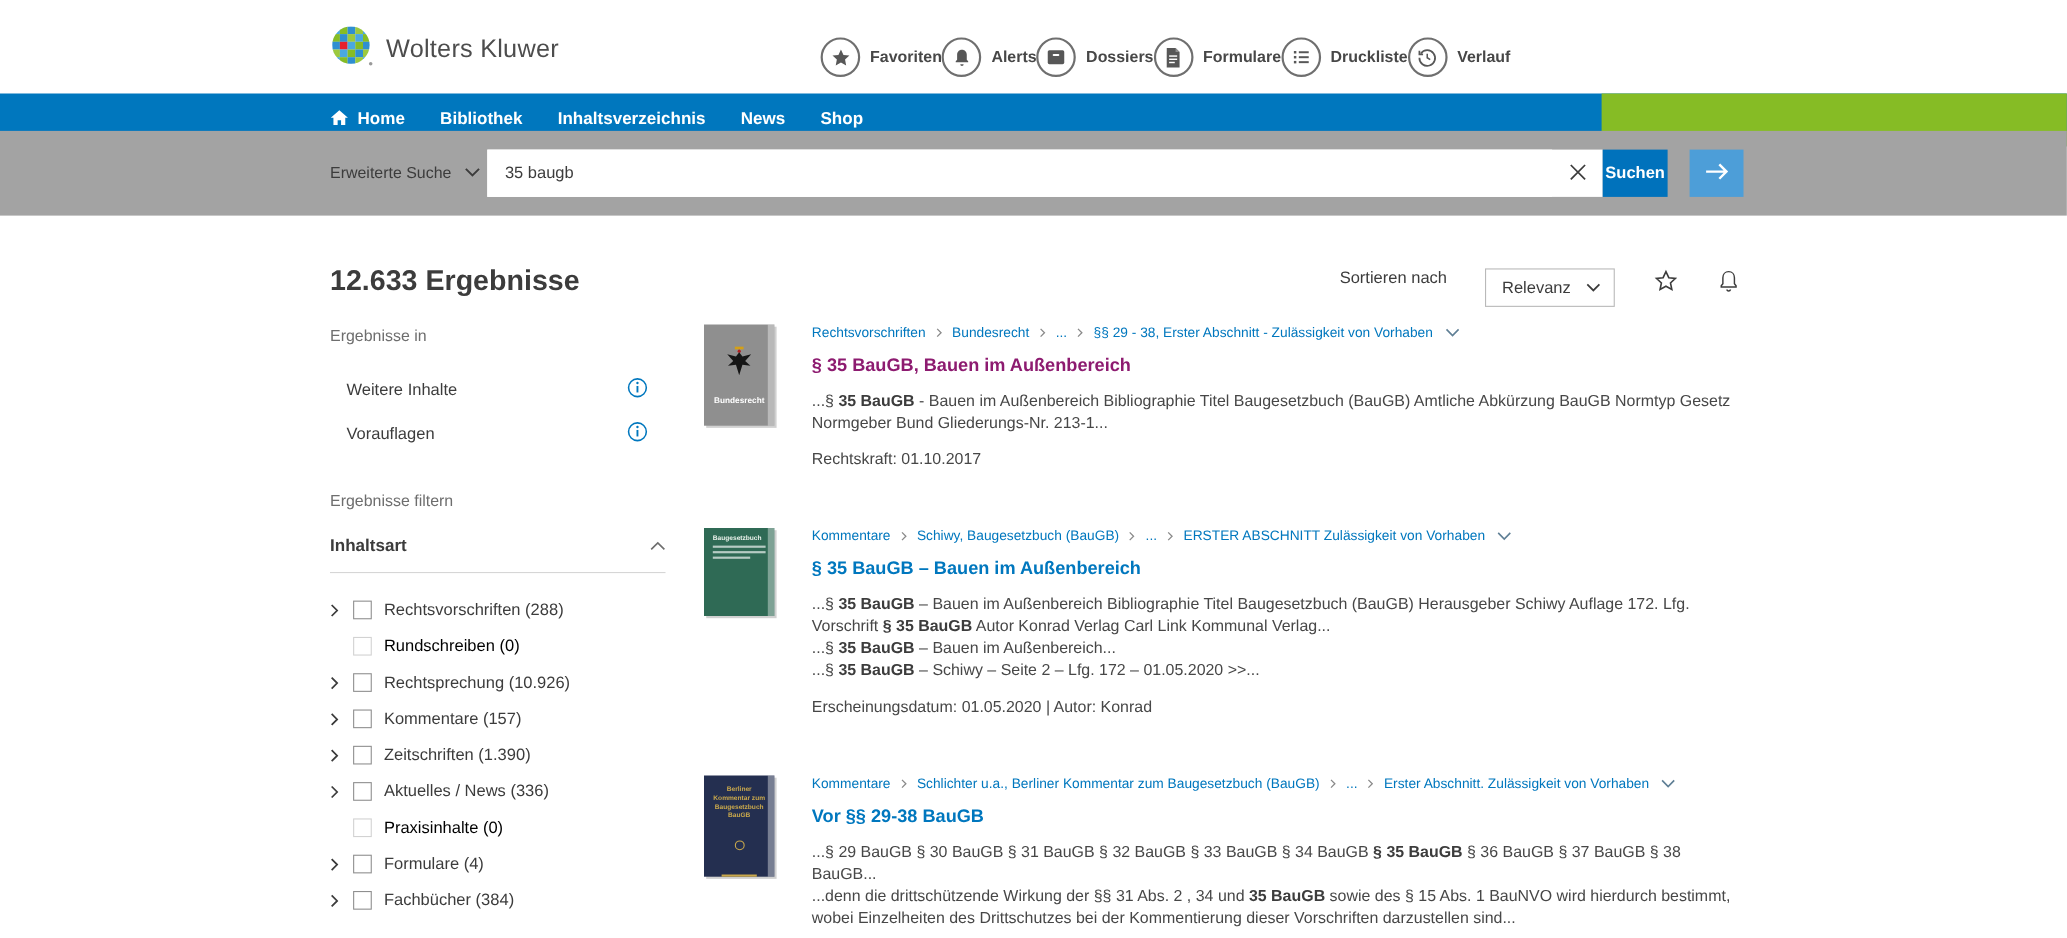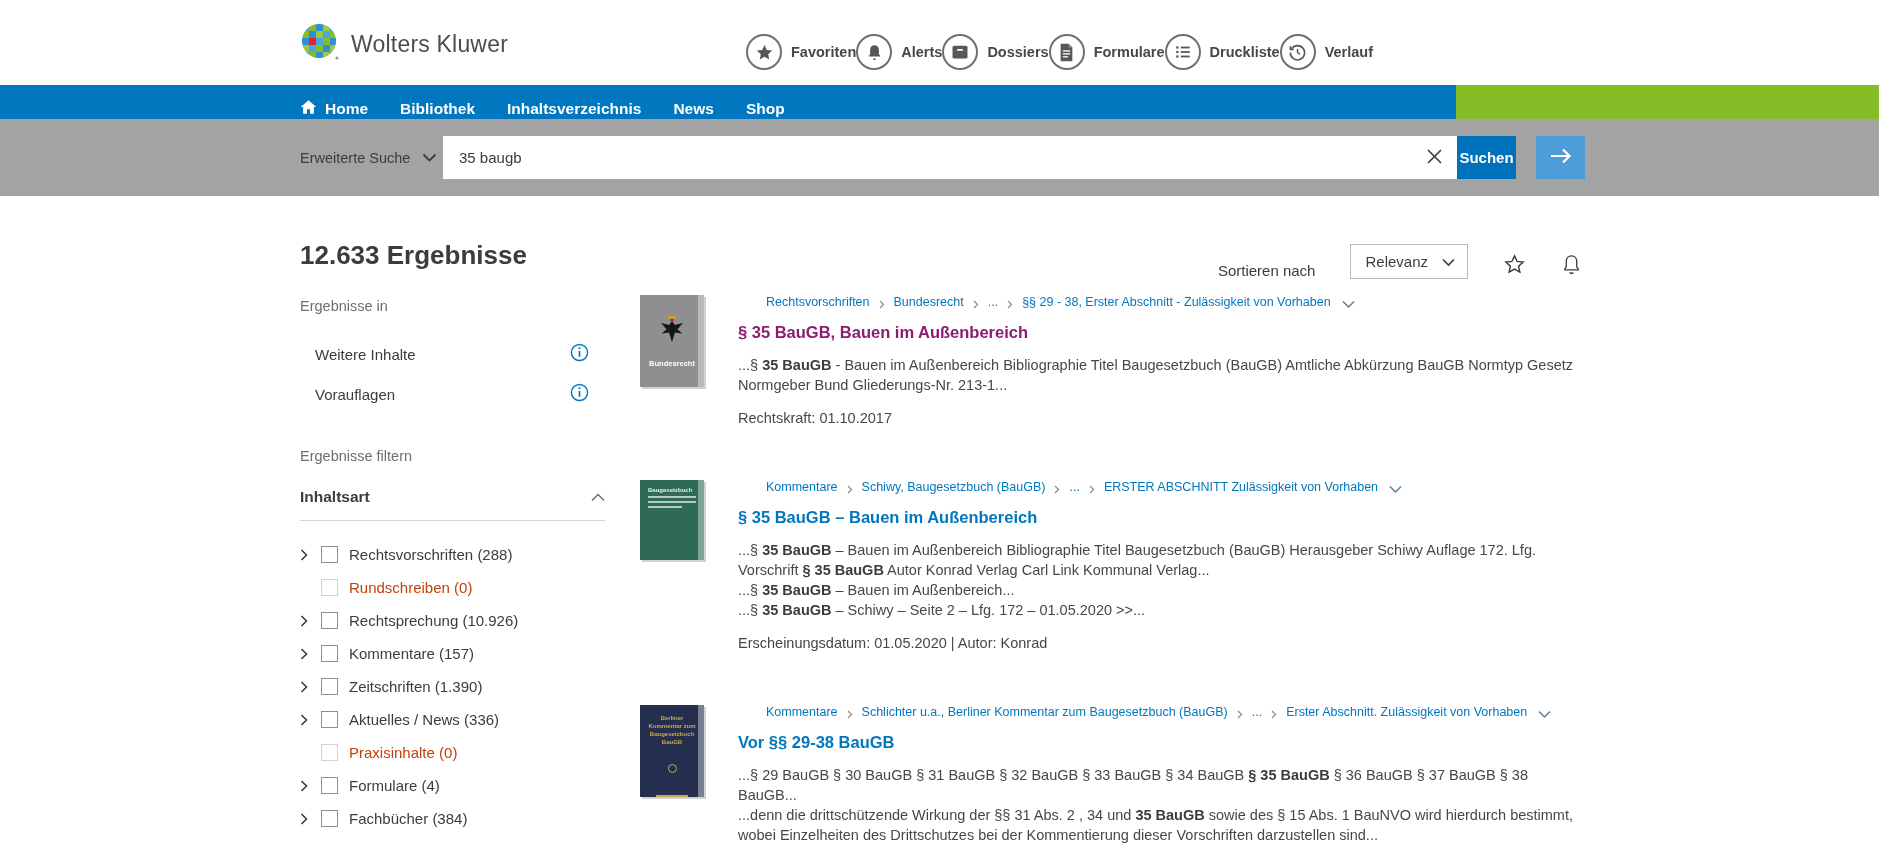--- a/index.html
+++ b/index.html
@@ -34,21 +34,21 @@
   .clear-btn { width:46px; height:100%; border:0; background:transparent; cursor:pointer;
     display:flex; align-items:center; justify-content:center; }
   .btn-suchen { position:absolute; left:1457px; top:17px; width:59px; height:43px; border:0;
     background:#0072BC; color:#fff; font-size:15px; font-weight:700; font-family:inherit; cursor:pointer; }
   .btn-go { position:absolute; left:1536px; top:17px; width:49px; height:43px; border:0;
     background:#4D9ED8; cursor:pointer; display:flex; align-items:center; justify-content:center; }
 
   
   .main { position:absolute; top:210px; left:300px; width:1285px; }
   .results-count { position:absolute; top:30px; left:0; font-size:26px; font-weight:700; color:#3c3c3c; }
-  .sort-row { position:absolute; top:34px; right:3px; display:flex; align-items:flex-end; gap:35px; }
+  .sort-row { position:absolute; top:34px; right:3px; display:flex; align-items:flex-start; gap:35px; }
   .sort-label { font-size:15px; color:#3c3c3c; }
   .sort-select { display:flex; align-items:center; gap:14px; background:#fff; border:1px solid #b9b9b9;
     padding:8px 12px 8px 14px; font-size:15px; color:#3c3c3c; cursor:pointer; min-width:96px; }
   .icon-btn { background:none; border:0; cursor:pointer; display:flex; align-items:center; }
 
   
   .sidebar { position:absolute; left:0; top:88px; width:305px; }
   .side-caption { font-size:14.5px; color:#6e6e6e; }
   .scope-list { margin-top:20px; }
   .scope { height:40px; display:flex; align-items:center; justify-content:space-between;
@@ -56,21 +56,21 @@
   .scope.selected { background:#EDEDED; font-weight:700; }
   .filter-caption { margin-top:34px; }
   .facet-head { margin-top:24px; display:flex; align-items:center; justify-content:space-between;
     font-size:15.5px; font-weight:700; color:#3c3c3c; cursor:pointer; }
   .divider { margin-top:14px; border-top:1px solid #d6d6d6; }
   .facet-list { margin-top:17px; }
   .facet { height:33px; display:flex; align-items:center; gap:11px; font-size:15px; color:#3c3c3c; }
   .facet .chev { width:10px; display:flex; cursor:pointer; }
   .facet .chev.hidden { visibility:hidden; }
   .facet .cb { width:17px; height:17px; border:1px solid #8f8f8f; background:#fff; cursor:pointer; flex:0 0 17px; }
-  .facet.disabled { color:#c2410c; }
+  .facet.disabled { color:#000000; }
   .facet.disabled .cb { border-color:#d2d2d2; cursor:default; }
   .facet-label { cursor:pointer; }
   .facet.disabled .facet-label { cursor:default; }
 
   
   .results { position:absolute; left:340px; top:85px; width:945px; }
   .result { display:flex; gap:34px; margin-bottom:54px; }
   .thumb { flex:0 0 64px; width:64px; position:relative; cursor:pointer;
     box-shadow:2px 2px 0 rgba(0,0,0,.18); }
   .thumb::after { content:''; position:absolute; right:0; top:0; bottom:0; width:6px; background:rgba(255,255,255,.38); }
@@ -81,21 +81,21 @@
   .thumb.kommentar-green .cover-tiny { display:block; color:#e9f1ea; font-size:6px; font-weight:700; }
   .thumb.kommentar-green .tline { height:2px; background:rgba(255,255,255,.65); margin-top:3px; }
   .thumb.kommentar-green .tline.short { width:70%; }
   .thumb.kommentar-navy { height:92px; background:#242F50; padding:9px 6px; text-align:center; }
   .thumb.kommentar-navy .cover-tiny { color:#C9A84C; font-size:6px; font-weight:700; line-height:8px; display:block; }
   .thumb.kommentar-navy .gold-dot { width:9px; height:9px; border:1px solid #C9A84C; border-radius:50%;
     margin:18px auto 0; }
   .thumb.kommentar-navy .gold-line { height:2px; width:60%; background:#C9A84C; margin:22px auto 0; }
 
   .rcontent { flex:1; min-width:0; }
-  .breadcrumb { display:flex; align-items:flex-end; gap:9px; font-size:12.5px; color:#0077BE; white-space:nowrap;margin-left:28px; }
+  .breadcrumb { display:flex; align-items:center; gap:9px; font-size:12.5px; color:#0077BE; white-space:nowrap; }
   .crumb { cursor:pointer; }
   .crumb-sep { display:flex; align-items:center; }
   .crumb-chev { display:flex; align-items:center; margin-left:2px; cursor:pointer; }
   .rtitle { display:inline-block; margin-top:14px; font-size:16.5px; font-weight:700; color:#0077BE;
     cursor:pointer; text-decoration:none; }
   .rtitle.visited { color:#8D1B70;text-align:right; }
   .snips { margin-top:13px; font-size:14.5px; color:#474747; line-height:20px; }
   .snip b { color:#3c3c3c; }
   .rmeta { margin-top:15px; font-size:14.5px; color:#474747; }
 </style>

